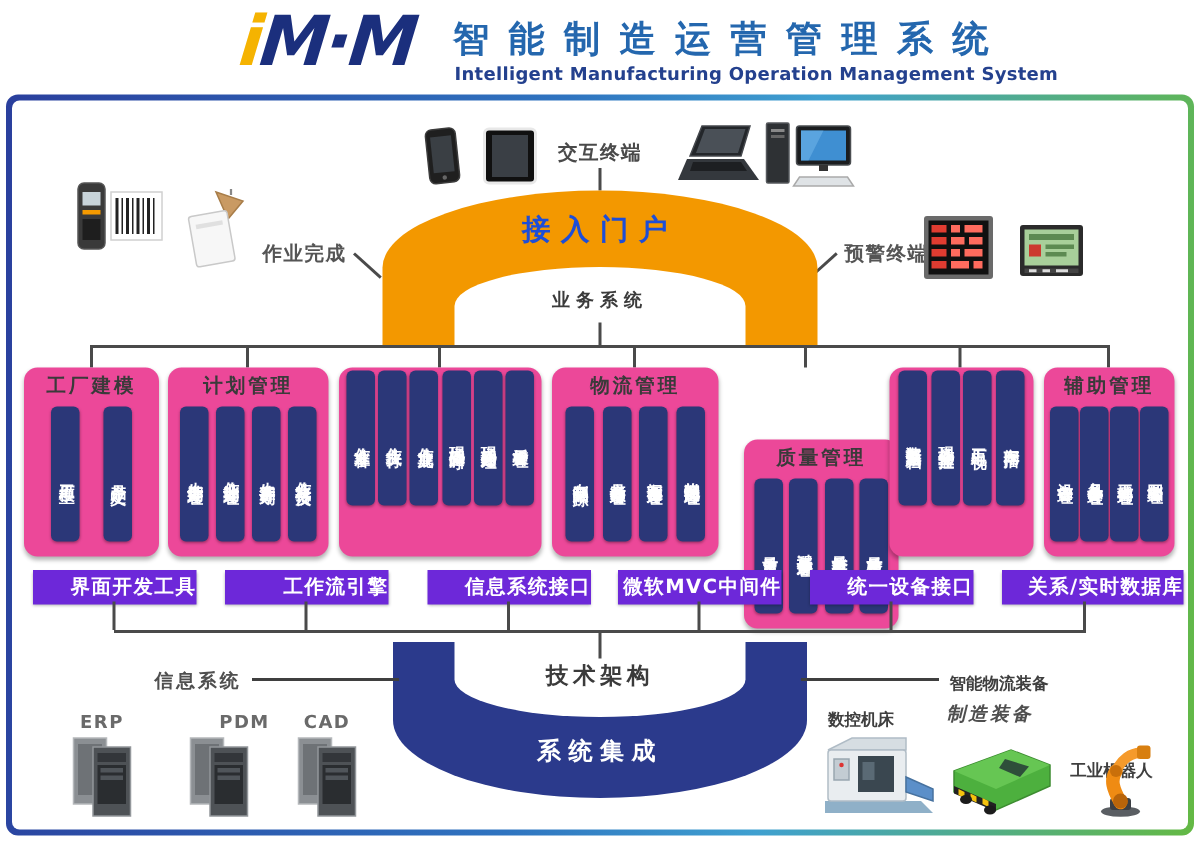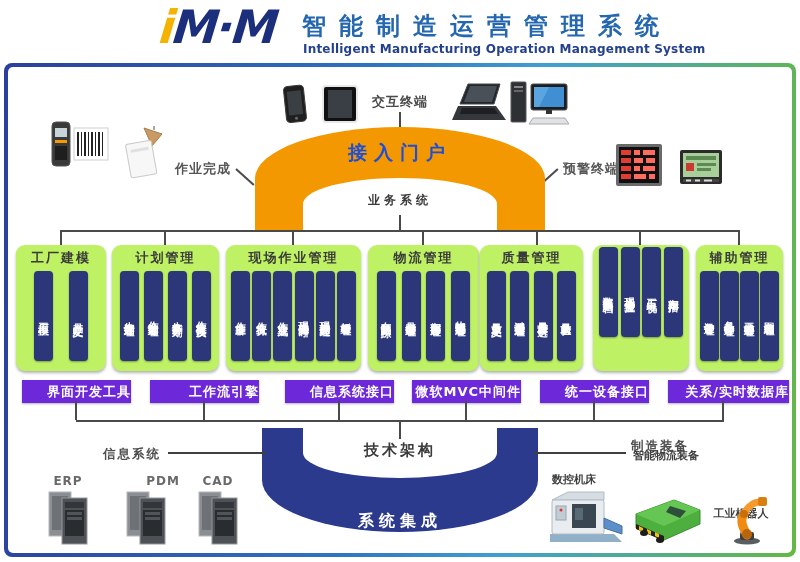--- a/index.html
+++ b/index.html
@@ -21,21 +21,21 @@
   .arc-top-inner{background:#fff;border-radius:50% 50% 0 0;}
   .arc-bot{background:#2B3A8C;border-radius:0 0 50% 50%;}
   .arc-bot-inner{background:#fff;border-radius:0 0 50% 50%;}
   .portal-label{font-size:19px;font-weight:bold;color:#1d4ed8;letter-spacing:7px;}
   .biz-label{font-size:12px;font-weight:bold;color:#3B3B3B;letter-spacing:4px;}
   .tech-label{font-size:15px;font-weight:bold;color:#3B3B3B;letter-spacing:3px;}
   .integ-label{font-size:16px;font-weight:bold;color:#fff;letter-spacing:5px;}
   
   .line{background:#4A4A4A;}
   
-  .group{top:245px;height:126px;background:#bef264;border-radius:9px;
+  .group{top:245px;height:126px;background:#ec4899;border-radius:9px;
          box-shadow:0 2px 3px rgba(0,0,0,.3);}
   .group-title{height:24px;line-height:26px;text-align:center;font-size:13px;
                font-weight:bold;color:#3A3A3A;letter-spacing:2px;white-space:nowrap;}
   .pills{display:flex;justify-content:space-evenly;align-items:flex-start;padding:2px 3px 0 3px;}
   .pill{width:19px;height:90px;background:#2B3778;border-radius:4px;
         display:flex;align-items:center;justify-content:center;box-shadow:0 1px 2px rgba(0,0,0,.35);}
   .pill span{writing-mode:vertical-rl;text-orientation:upright;color:#fff;
              font-size:10.5px;font-weight:bold;letter-spacing:1px;line-height:1;white-space:nowrap;}
   
   .obar{top:380px;height:23px;background:#6d28d9;color:#fff;font-size:13px;font-weight:bold;
@@ -189,21 +189,20 @@
       </div>
     <div class="pill">
         <span>生产准备计划</span>
       </div>
     <div class="pill">
         <span>作业执行反馈</span>
       </div>
   </div>
 </div>
 <div class="abs group" style="left:226px;width:135px;">
-  <div class="group-title">现场作业管理</div>
   <div class="pills">
     <div class="pill">
         <span>作业准备</span>
       </div>
     <div class="pill">
         <span>作业执行</span>
       </div>
     <div class="pill">
         <span>作业完成</span>
       </div>
@@ -228,21 +227,21 @@
         <span>产品谱系管理</span>
       </div>
     <div class="pill">
         <span>车间库存管理</span>
       </div>
     <div class="pill">
         <span>物料配送管理</span>
       </div>
   </div>
 </div>
-<div class="abs group" style="left:480px;width:103px;">
+<div class="abs group" style="left:496px;width:103px;margin-top:48px;">
   <div class="group-title">质量管理</div>
   <div class="pills">
     <div class="pill">
         <span>质量定义</span>
       </div>
     <div class="pill">
         <span>过程质量管理</span>
       </div>
     <div class="pill">
         <span>质量分析改进</span>
@@ -298,21 +297,21 @@
 <div class="abs line" style="left:338px;top:401px;width:2px;height:19px;"></div>
 <div class="abs line" style="left:465px;top:401px;width:2px;height:19px;"></div>
 <div class="abs line" style="left:593px;top:401px;width:2px;height:19px;"></div>
 <div class="abs line" style="left:722px;top:401px;width:2px;height:19px;"></div>
 <div class="abs line" style="left:76px;top:420px;width:648px;height:2px;"></div>
 
 <div class="abs arc-bot" style="left:262px;top:428px;width:276px;height:104px;"></div>
 <div class="abs arc-bot-inner" style="left:303px;top:428px;width:194px;height:50px;"></div>
 <div class="abs line" style="left:399px;top:420px;width:2px;height:19px;"></div>
 <div class="abs tech-label ctr" style="left:310px;top:441px;width:180px;">技术架构</div>
-<div class="abs integ-label ctr" style="left:262px;top:511px;width:276px;">系统集成</div>
+<div class="abs integ-label ctr" style="left:262px;top:491px;width:276px;">系统集成</div>
 
 <div class="abs sec-lbl ctr" style="left:100px;top:446px;width:64px;">信息系统</div>
 <div class="abs line" style="left:168px;top:452px;width:98px;height:2px;background:#3f3f3f;"></div>
 <div class="abs sys-lbl ctr" style="left:45px;top:474px;width:46px;">ERP</div>
 <div class="abs sys-lbl ctr" style="left:123px;top:474px;width:46px;margin-left:17px;">PDM</div>
 <div class="abs sys-lbl ctr" style="left:195px;top:474px;width:46px;">CAD</div>
 <svg class="abs" style="left:45px;top:488px;" width="46" height="58" viewBox="0 0 46 58">
   <rect x="4" y="4" width="22" height="44" fill="#8b8f93" stroke="#b5b8bb"></rect>
     <rect x="7" y="8" width="16" height="34" fill="#6e7276"></rect>
   <rect x="17" y="10" width="25" height="46" fill="#4e5256" stroke="#93979b"></rect>
@@ -334,21 +333,21 @@
   <rect x="4" y="4" width="22" height="44" fill="#8b8f93" stroke="#b5b8bb"></rect>
     <rect x="7" y="8" width="16" height="34" fill="#6e7276"></rect>
   <rect x="17" y="10" width="25" height="46" fill="#4e5256" stroke="#93979b"></rect>
   <rect x="20" y="14" width="19" height="6" fill="#33363a"></rect>
     <rect x="20" y="22" width="19" height="26" fill="#2a2d30"></rect>
   <rect x="22" y="24" width="15" height="3" fill="#50555a"></rect>
     <rect x="22" y="29" width="15" height="3" fill="#50555a"></rect>
 </svg>
 
 <div class="abs line" style="left:534px;top:452px;width:92px;height:2px;background:#3f3f3f;"></div>
-<div class="abs sec-lbl ctr" style="left:630px;top:438px;width:60px;">制造装备</div>
+<div class="abs sec-lbl ctr" style="left:630px;top:468px;width:60px;font-style:italic;">制造装备</div>
 <div class="abs dev-lbl ctr" style="left:544px;top:472px;width:60px;">数控机床</div>
 <div class="abs dev-lbl ctr" style="left:626px;top:448px;width:80px;">智能物流装备</div>
 <div class="abs dev-lbl ctr" style="left:708px;top:472px;width:66px;margin-top:34px;">工业机器人</div>
 <svg class="abs" style="left:548px;top:490px;" width="76" height="55" viewBox="0 0 76 55">
   <polygon points="2,44 66,44 74,52 2,52" fill="#8fb0c8"></polygon>
   <polygon points="4,10 20,2 56,2 56,10" fill="#d6dde2" stroke="#b0bcc6"></polygon>
   <rect x="4" y="10" width="52" height="34" rx="2" fill="#e9edf0" stroke="#b0bcc6"></rect>
   <rect x="24" y="14" width="24" height="24" fill="#3a4750"></rect>
   <rect x="27" y="18" width="8" height="12" fill="#5a6a75"></rect>
   <rect x="8" y="16" width="10" height="14" fill="#c3ccd3" stroke="#99a6b0"></rect>

